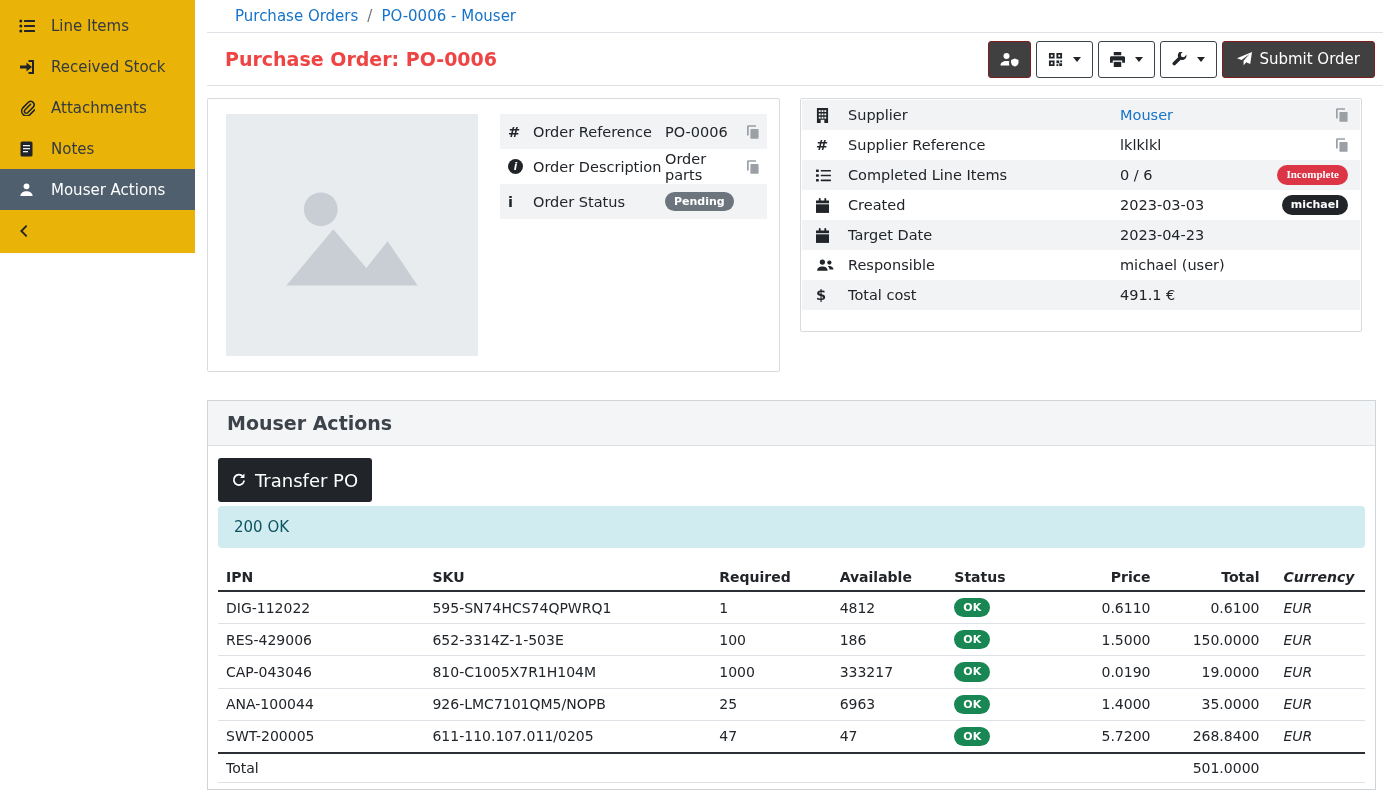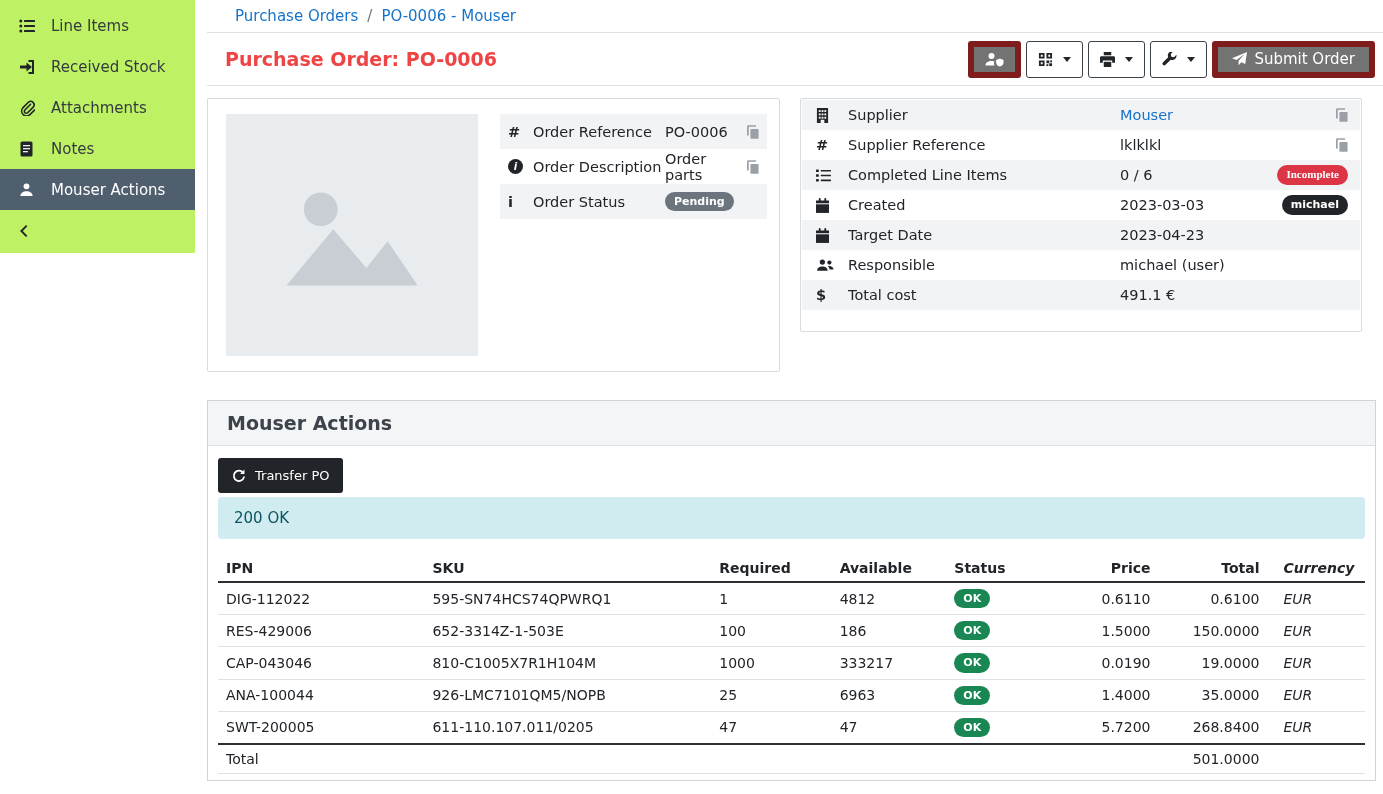--- a/index.html
+++ b/index.html
@@ -2,39 +2,39 @@
 <html><head>
 <meta charset="utf-8">
 <style>
   * { margin:0; padding:0; box-sizing:border-box; }
   html,body { width:1383px; height:794px; overflow:hidden; }
   body { font-family:"DejaVu Sans","Liberation Sans",sans-serif; background:#fff; color:#212529; font-size:14px; }
   .layout { display:flex; width:100%; height:100%; }
 
   
   .sidebar { width:195px; flex-shrink:0; }
-  .side-list { background:#bef264; padding-top:5px; padding-bottom:2px; }
+  .side-list { background:#eab308; padding-top:5px; padding-bottom:2px; }
   .side-item { display:flex; align-items:center; gap:15px; height:41px; padding:0 12px 0 17px; font-size:15px; color:#343a40; cursor:pointer; }
   .side-item .icn { width:19px; display:flex; justify-content:center; align-items:center; color:#212529; }
   .side-item.active { background:#4f5f6e; color:#fff; }
   .side-item.active .icn { color:#fff; }
   .side-collapse { display:flex; align-items:center; height:41px; padding-left:17px; cursor:pointer; color:#212529; }
 
   
   .main { flex:1; margin-left:12px; display:flex; flex-direction:column; }
   .breadcrumb-bar { height:33px; display:flex; align-items:center; gap:9px; padding-left:28px; border-bottom:1px solid #dee2e6; font-size:15px; }
   .breadcrumb-bar a { color:#1673c8; text-decoration:none; cursor:pointer; }
   .breadcrumb-bar .sep { color:#6c757d; }
 
   .page-header { height:53px; display:flex; align-items:center; justify-content:space-between; padding:0 8px 0 18px; border-bottom:1px solid #dee2e6; }
   .page-title { font-size:19px; font-weight:600; color:#ef4444; }
   .hdr-actions { display:flex; gap:5px; align-items:center; }
   .btn { display:inline-flex; align-items:center; gap:7px; height:37px; padding:0 11px; border-radius:3px; font-size:14px; cursor:pointer; font-family:inherit; }
   .btn-outline { background:#fff; border:1px solid #3c4348; color:#212529; }
-  .btn-primary { background:#737373; border:6px solid #7f1d1d; color:#fff; }
+  .btn-primary { background:#404040; border:1px solid #7f1d1d; color:#fff; }
   .btn-primary.submit { font-size:15px; padding:0 14px; }
   .caret { width:0; height:0; border-left:4px solid transparent; border-right:4px solid transparent; border-top:5px solid currentColor; margin-left:3px; }
 
   
   .detail-row { display:flex; gap:20px; padding:12px 21px 0 0; align-items:flex-start; }
   .card { border:1px solid #d7dbe0; border-radius:2px; background:#fff; }
   .order-card { width:573px; display:flex; padding:15px 12px 15px 18px; gap:22px; }
   .thumb { width:252px; height:242px; background:#e9ecef; flex-shrink:0; display:flex; align-items:center; justify-content:center; }
   .kv-table { flex:1; font-size:14.5px; }
   .kv-row { display:flex; align-items:center; min-height:35px; padding:0 8px; }
@@ -57,21 +57,21 @@
   .badge { display:inline-block; padding:3px 9px; border-radius:10px; font-size:11px; font-weight:bold; color:#fff; line-height:1.2; }
   .badge-secondary { background:#6c757d; }
   .badge-danger { background:#dc3545;font-family:Liberation Serif, serif; }
   .badge-dark { background:#212529; }
   .badge-success { background:#198754; }
 
   
   .panel { border:1px solid #cfd4d9; margin:28px 7px 0 0; background:#fff; }
   .panel-header { background:#f4f5f6; border-bottom:1px solid #dcdfe3; padding:11px 19px; font-size:19px; font-weight:600; color:#3c434a; }
   .panel-body { padding:12px 10px 6px 10px; }
-  .btn-dark { background:#212529; color:#fff; border:none; height:35px; display:inline-flex; align-items:center; gap:9px; padding:0 14px; font-size:13px; border-radius:3px; cursor:pointer; margin-bottom:4px; font-family:inherit; }
+  .btn-dark { background:#212529; color:#fff; border:none; height:44px; display:inline-flex; align-items:center; gap:9px; padding:0 14px; font-size:18px; border-radius:3px; cursor:pointer; margin-bottom:4px; font-family:inherit; }
   .alert { background:#d1ecf1; color:#0c5460; border-radius:4px; padding:12px 16px; font-size:15px; margin-bottom:16px; }
 
   table.data { width:100%; border-collapse:collapse; font-size:14px; }
   .data th { text-align:left; font-weight:bold; padding:5px 8px; border-bottom:2px solid #2b2f33; }
   .data td { padding:6px 8px; border-bottom:1px solid #dee2e6; }
   .data th.num, .data td.num { text-align:right; }
   .data th.cur, .data td.cur { padding-left:16px;font-style:italic; }
   .data tfoot td { border-top:2px solid #2b2f33; border-bottom:1px solid #dee2e6; }
 
   .icon-svg { display:block; }

